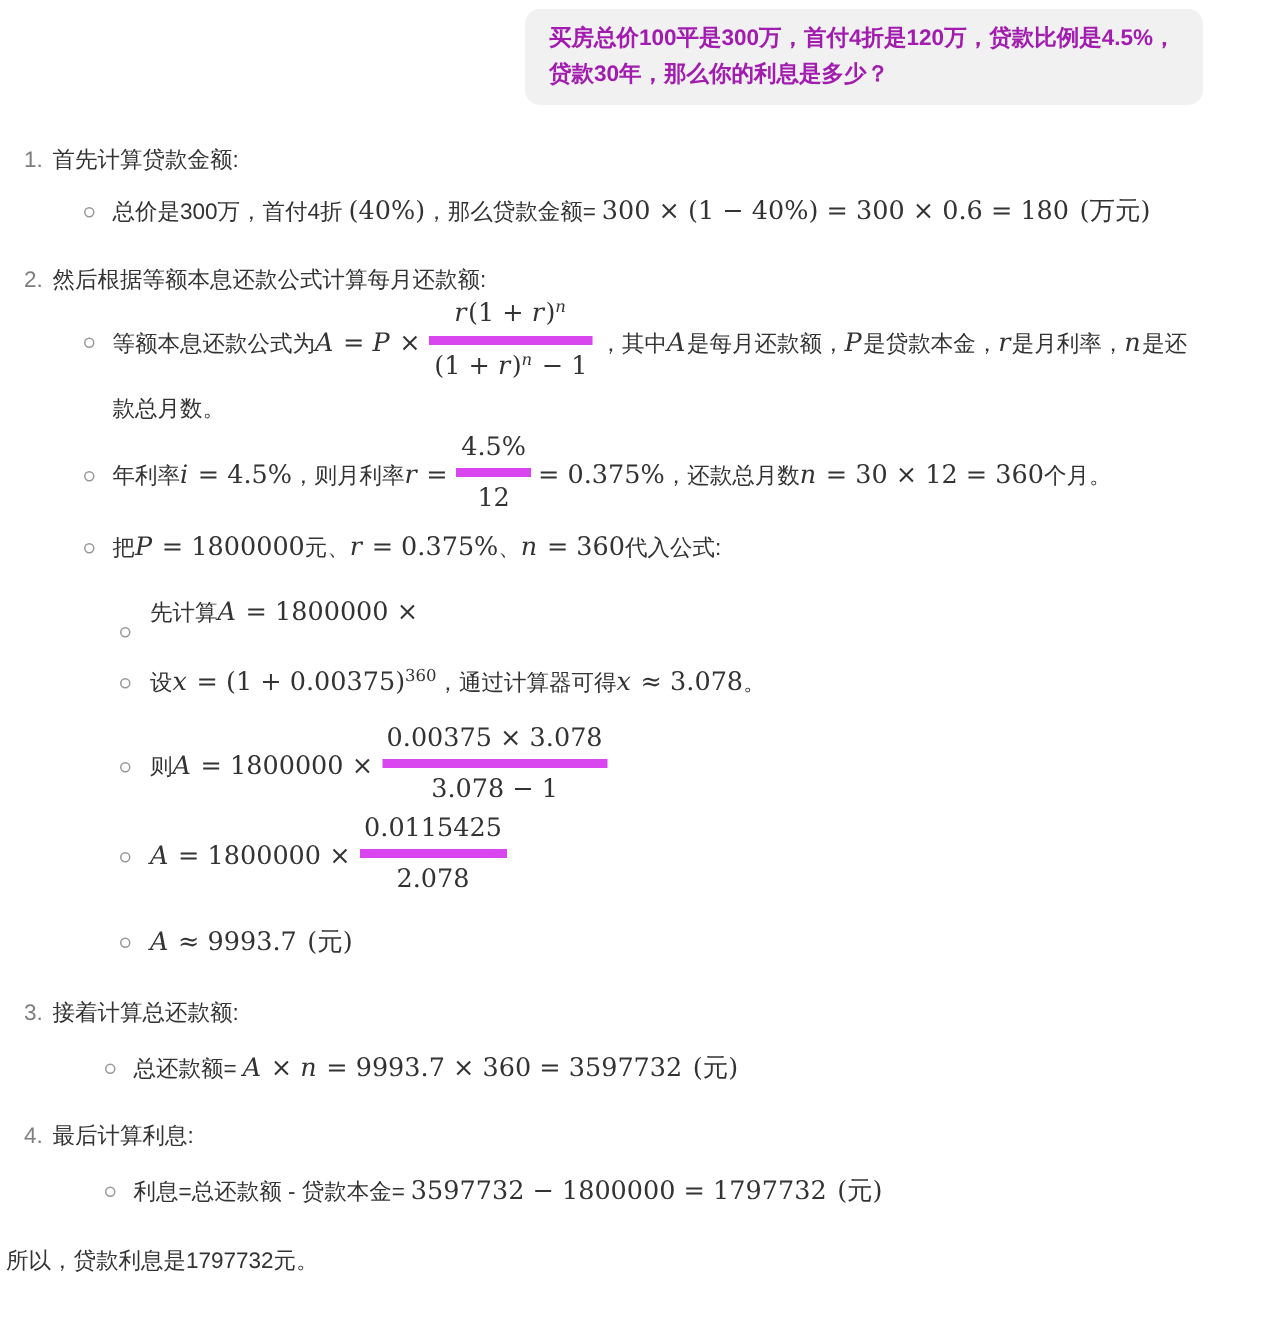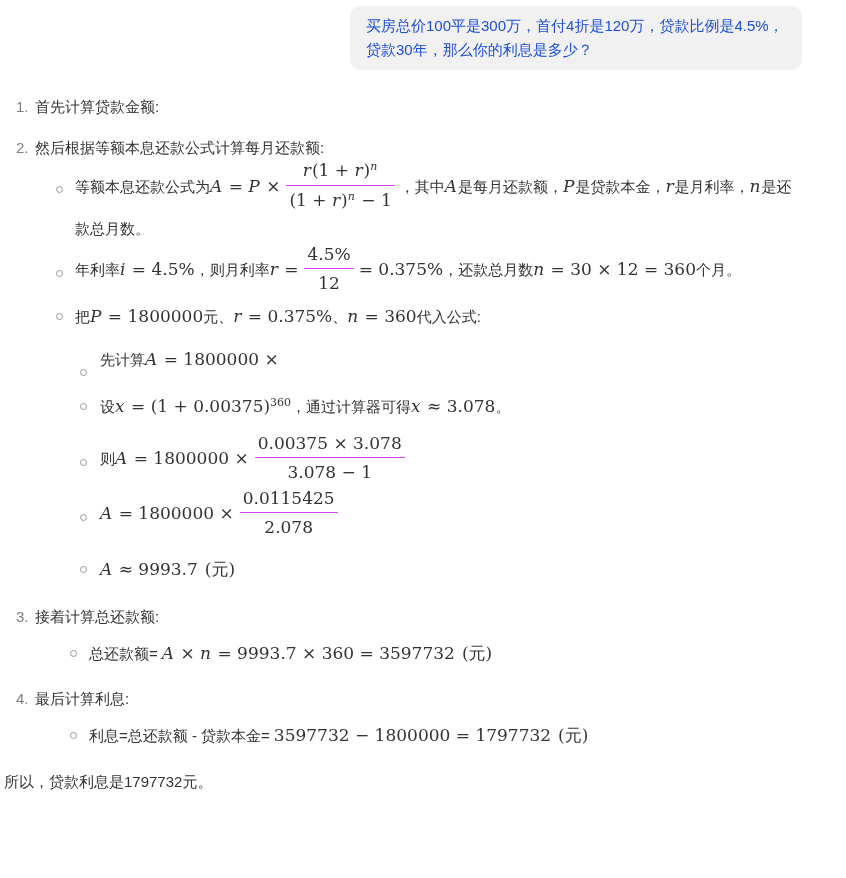--- a/index.html
+++ b/index.html
@@ -10,21 +10,21 @@
   }
   .page{padding:0 0 4px 0;}
 
   
   .bubble-row{display:flex;justify-content:flex-end;padding-right:44px;margin-top:6px;}
   .bubble{
     background:var(--bubble-bg,#f1f1f1);
     border-radius:10px;
     padding:8px 16px;
     width:420px;
-    font-size:15px;line-height:1.6;color:#1d4ed8;
+    font-size:15px;line-height:1.6;color:#a21caf;font-weight:bold;
   }
 
   
   .sec{position:relative;padding-left:35px;font-size:15px;line-height:21px;}
   .sec .snum{position:absolute;left:16px;top:0;color:var(--marker,#7e7e7e);}
 
   
   .li{position:relative;padding-left:75px;padding-right:50px;font-size:15px;line-height:28px;}
   .li .ring{
     position:absolute;left:56px;top:11px;width:5px;height:5px;
@@ -38,21 +38,21 @@
   .mt{font-family:"DejaVu Serif","Liberation Serif",serif;font-size:17px;}
   .mt i{font-style:italic;padding-right:1px;}
   sup.msup{font-size:11px;line-height:0;vertical-align:super;}
   .gap{margin-left:7px;}
   .gap-s{margin-left:4px;}
 
   .frac{
     display:inline-block;vertical-align:middle;text-align:center;
     margin:0 5px 0 6px;transform:translateY(-3px);
   }
-  .frac .fnum{display:block;border-bottom:1px solid #d946ef;padding:0 3px 3px;line-height:22px;white-space:nowrap;}
+  .frac .fnum{display:block;border-bottom:6px solid #d946ef;padding:0 3px 3px;line-height:22px;white-space:nowrap;}
   .frac .fden{display:block;padding:3px 3px 0;line-height:22px;white-space:nowrap;}
 
   .conclusion{padding-left:4px;font-size:15px;line-height:28px;}
 
   
   .mt6{margin-top:6px;}  .mt26{margin-top:26px;} .mt10{margin-top:10px;}
   .mt20{margin-top:20px;} .mt4{margin-top:4px;}  .mt3{margin-top:3px;}
   .mt15{margin-top:5px;} .mt14{margin-top:14px;} .mt18{margin-top:18px;}
   .mt22{margin-top:22px;} .mt12{margin-top:12px;margin-left:14px;}
 </style>
@@ -62,20 +62,24 @@
 <div class="page">
 
   <div class="bubble-row mt6">
     <div class="bubble">买房总价100平是300万，首付4折是120万，贷款比例是4.5%，贷款30年，那么你的利息是多少？</div>
   </div>
 
   <div class="sec mt26">
     <span class="snum">1.</span><span>首先计算贷款金额:</span>
   </div>
 
+  <div class="li mt10">
+    <span class="ring"></span>
+    <span>总价是300万，首付4折</span><span class="mt gap-s">(40%)</span><span>，那么贷款金额=</span><span class="mt gap-s">300 × (1 − 40%) = 300 × 0.6 = 180</span><span class="mt gap">(万元)</span>
+  </div>
 
   <div class="sec mt20">
     <span class="snum">2.</span><span>然后根据等额本息还款公式计算每月还款额:</span>
   </div>
 
   <div class="li fr mt4">
     <span class="ring"></span>
     <span>等额本息还款公式为</span><span class="mt"><i>A</i> = <i>P</i> ×</span><span class="frac"><span class="fnum"><span class="mt"><i>r</i>(1 + <i>r</i>)</span><sup class="mt msup"><i>n</i></sup></span><span class="fden"><span class="mt">(1 + <i>r</i>)</span><sup class="mt msup"><i>n</i></sup><span class="mt"> − 1</span></span></span><span>，其中</span><span class="mt"><i>A</i></span><span>是每月还款额，</span><span class="mt"><i>P</i></span><span>是贷款本金，</span><span class="mt"><i>r</i></span><span>是月利率，</span><span class="mt"><i>n</i></span><span>是还款总月数。</span>
   </div>
 

